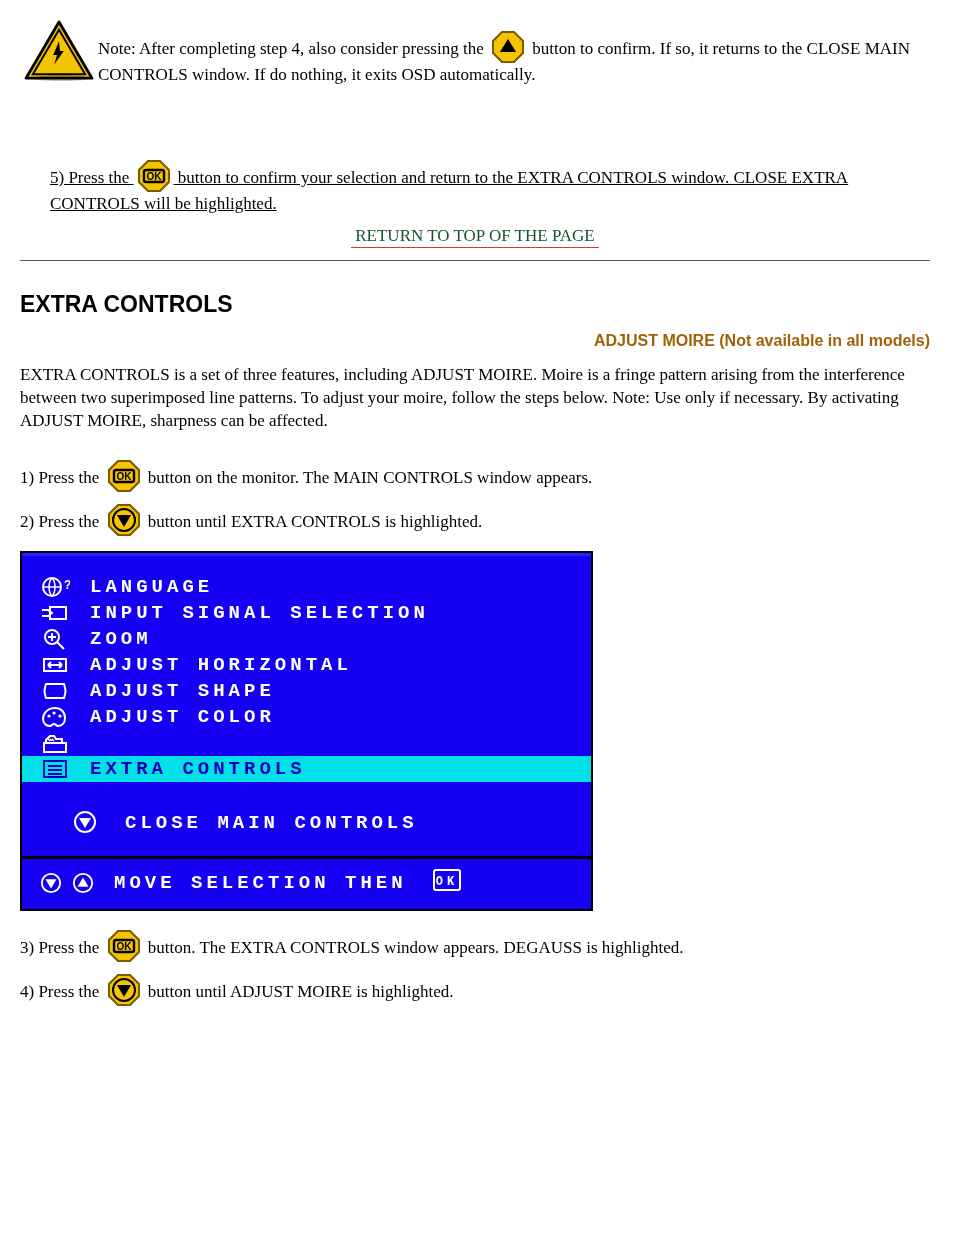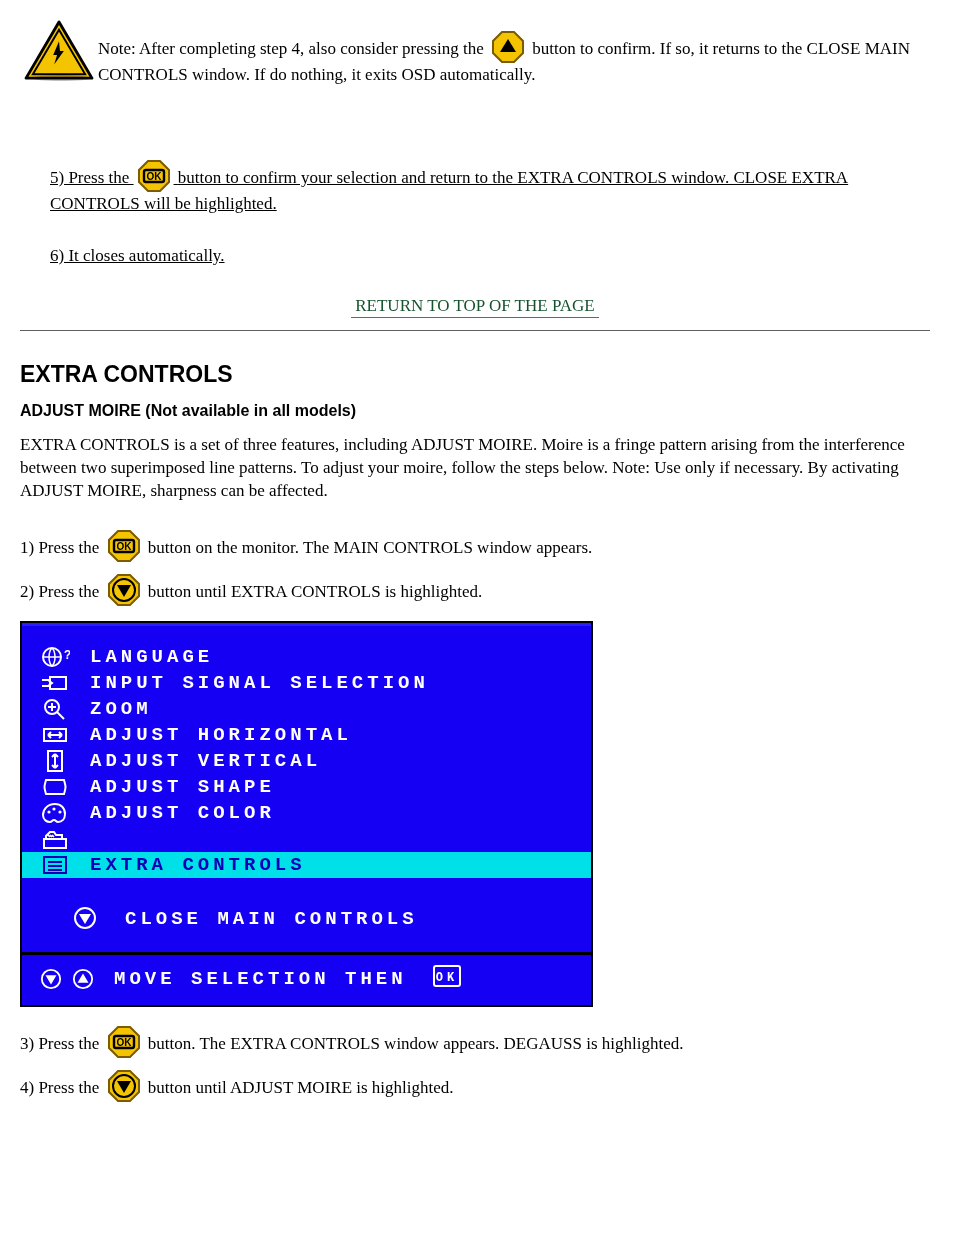--- a/index.html
+++ b/index.html
@@ -24,21 +24,21 @@
   .warn-tri svg{width:70px;height:62px;display:block;}
   .sec1-text{flex:1 1 auto;padding-top:10px;line-height:1.35;}
   .step-indent{padding-left:0;text-decoration:underline;}
   .yellow-octagon{display:inline-block;vertical-align:-10px;margin:0 3px;}
   .yellow-octagon svg{display:block;}
   .step6{margin-top:30px;margin-bottom:30px;}
   .toplink{text-align:center;margin:4px 0 14px;}
   .toplink a{color:#14532d;text-decoration:none;border-bottom:1px solid #d63b1d;padding:0 4px 2px;}
   hr.rule{border:none;border-top:1px solid #5e5e5e;margin:6px 0 30px;}
   h2.extra{font-family: Arial, Helvetica, sans-serif;font-weight:700;color:#000;font-size:23px;margin:0 0 14px;}
-  h3.sub{font-family: Arial, Helvetica, sans-serif;font-weight:700;color:#000000;font-size:16px;margin:0 0 14px;}
+  h3.sub{font-family: Arial, Helvetica, sans-serif;font-weight:700;color:#a16207;font-size:16px;margin:0 0 14px;text-align:right;}
   .para{line-height:1.35;margin-bottom:26px;}
   .step{line-height:1.35;margin:10px 0;}
   .osd{
     width:569px;
     margin:14px 0 18px 0;
     font-family: "Courier New", monospace;
     font-weight:700;
     color:#fff;
     border:2px solid #000;
   }
@@ -113,23 +113,20 @@
     <span class="yellow-octagon">
       <svg width="34" height="34" viewBox="0 0 34 34">
         <polygon points="11,2 23,2 32,11 32,23 23,32 11,32 2,23 2,11" fill="#f5c400" stroke="#7a5b00" stroke-width="2"></polygon>
         <rect x="7" y="11" width="20" height="12" rx="2" fill="none" stroke="#000" stroke-width="2.4"></rect>
         <text x="17" y="21" text-anchor="middle" font-family="Arial" font-size="10" font-weight="700" fill="#000">OK</text>
       </svg>
     </span>
     <span> button to confirm your selection and return to the EXTRA CONTROLS window. CLOSE EXTRA CONTROLS will be highlighted.</span>
   </div>
 
-  <div class="step6 step-indent" style="margin-left:30px;">
-    <span>6) It closes automatically.</span>
-  </div>
 
   <div class="toplink">
     <a href="#">RETURN TO TOP OF THE PAGE</a>
   </div>
 
   <hr class="rule">
 
   <h2 class="extra">EXTRA CONTROLS</h2>
   <h3 class="sub">ADJUST MOIRE (Not available in all models)</h3>
 
@@ -193,29 +190,20 @@
             <span>ZOOM</span>
           </div>
           <div class="row">
             <span class="ico">
               <svg width="30" height="24" viewBox="0 0 30 24">
                 <rect x="4" y="6" width="22" height="12" fill="none" stroke="#fff" stroke-width="2"></rect>
                 <path d="M8 12h14M8 12l3-3M8 12l3 3M22 12l-3-3M22 12l-3 3" fill="none" stroke="#fff" stroke-width="2"></path>
               </svg>
             </span>
             <span>ADJUST HORIZONTAL</span>
-          </div>
-          <div class="row">
-            <span class="ico">
-              <svg width="30" height="24" viewBox="0 0 30 24">
-                <rect x="8" y="2" width="14" height="20" fill="none" stroke="#fff" stroke-width="2"></rect>
-                <path d="M15 5v14M15 5l-3 3M15 5l3 3M15 19l-3-3M15 19l3-3" fill="none" stroke="#fff" stroke-width="2"></path>
-              </svg>
-            </span>
-            <span>ADJUST VERTICAL</span>
           </div>
           <div class="row">
             <span class="ico">
               <svg width="30" height="24" viewBox="0 0 30 24">
                 <path d="M6 5 C4 12 4 12 6 19 L24 19 C26 12 26 12 24 5 Z" fill="none" stroke="#fff" stroke-width="2"></path>
               </svg>
             </span>
             <span>ADJUST SHAPE</span>
           </div>
           <div class="row">

